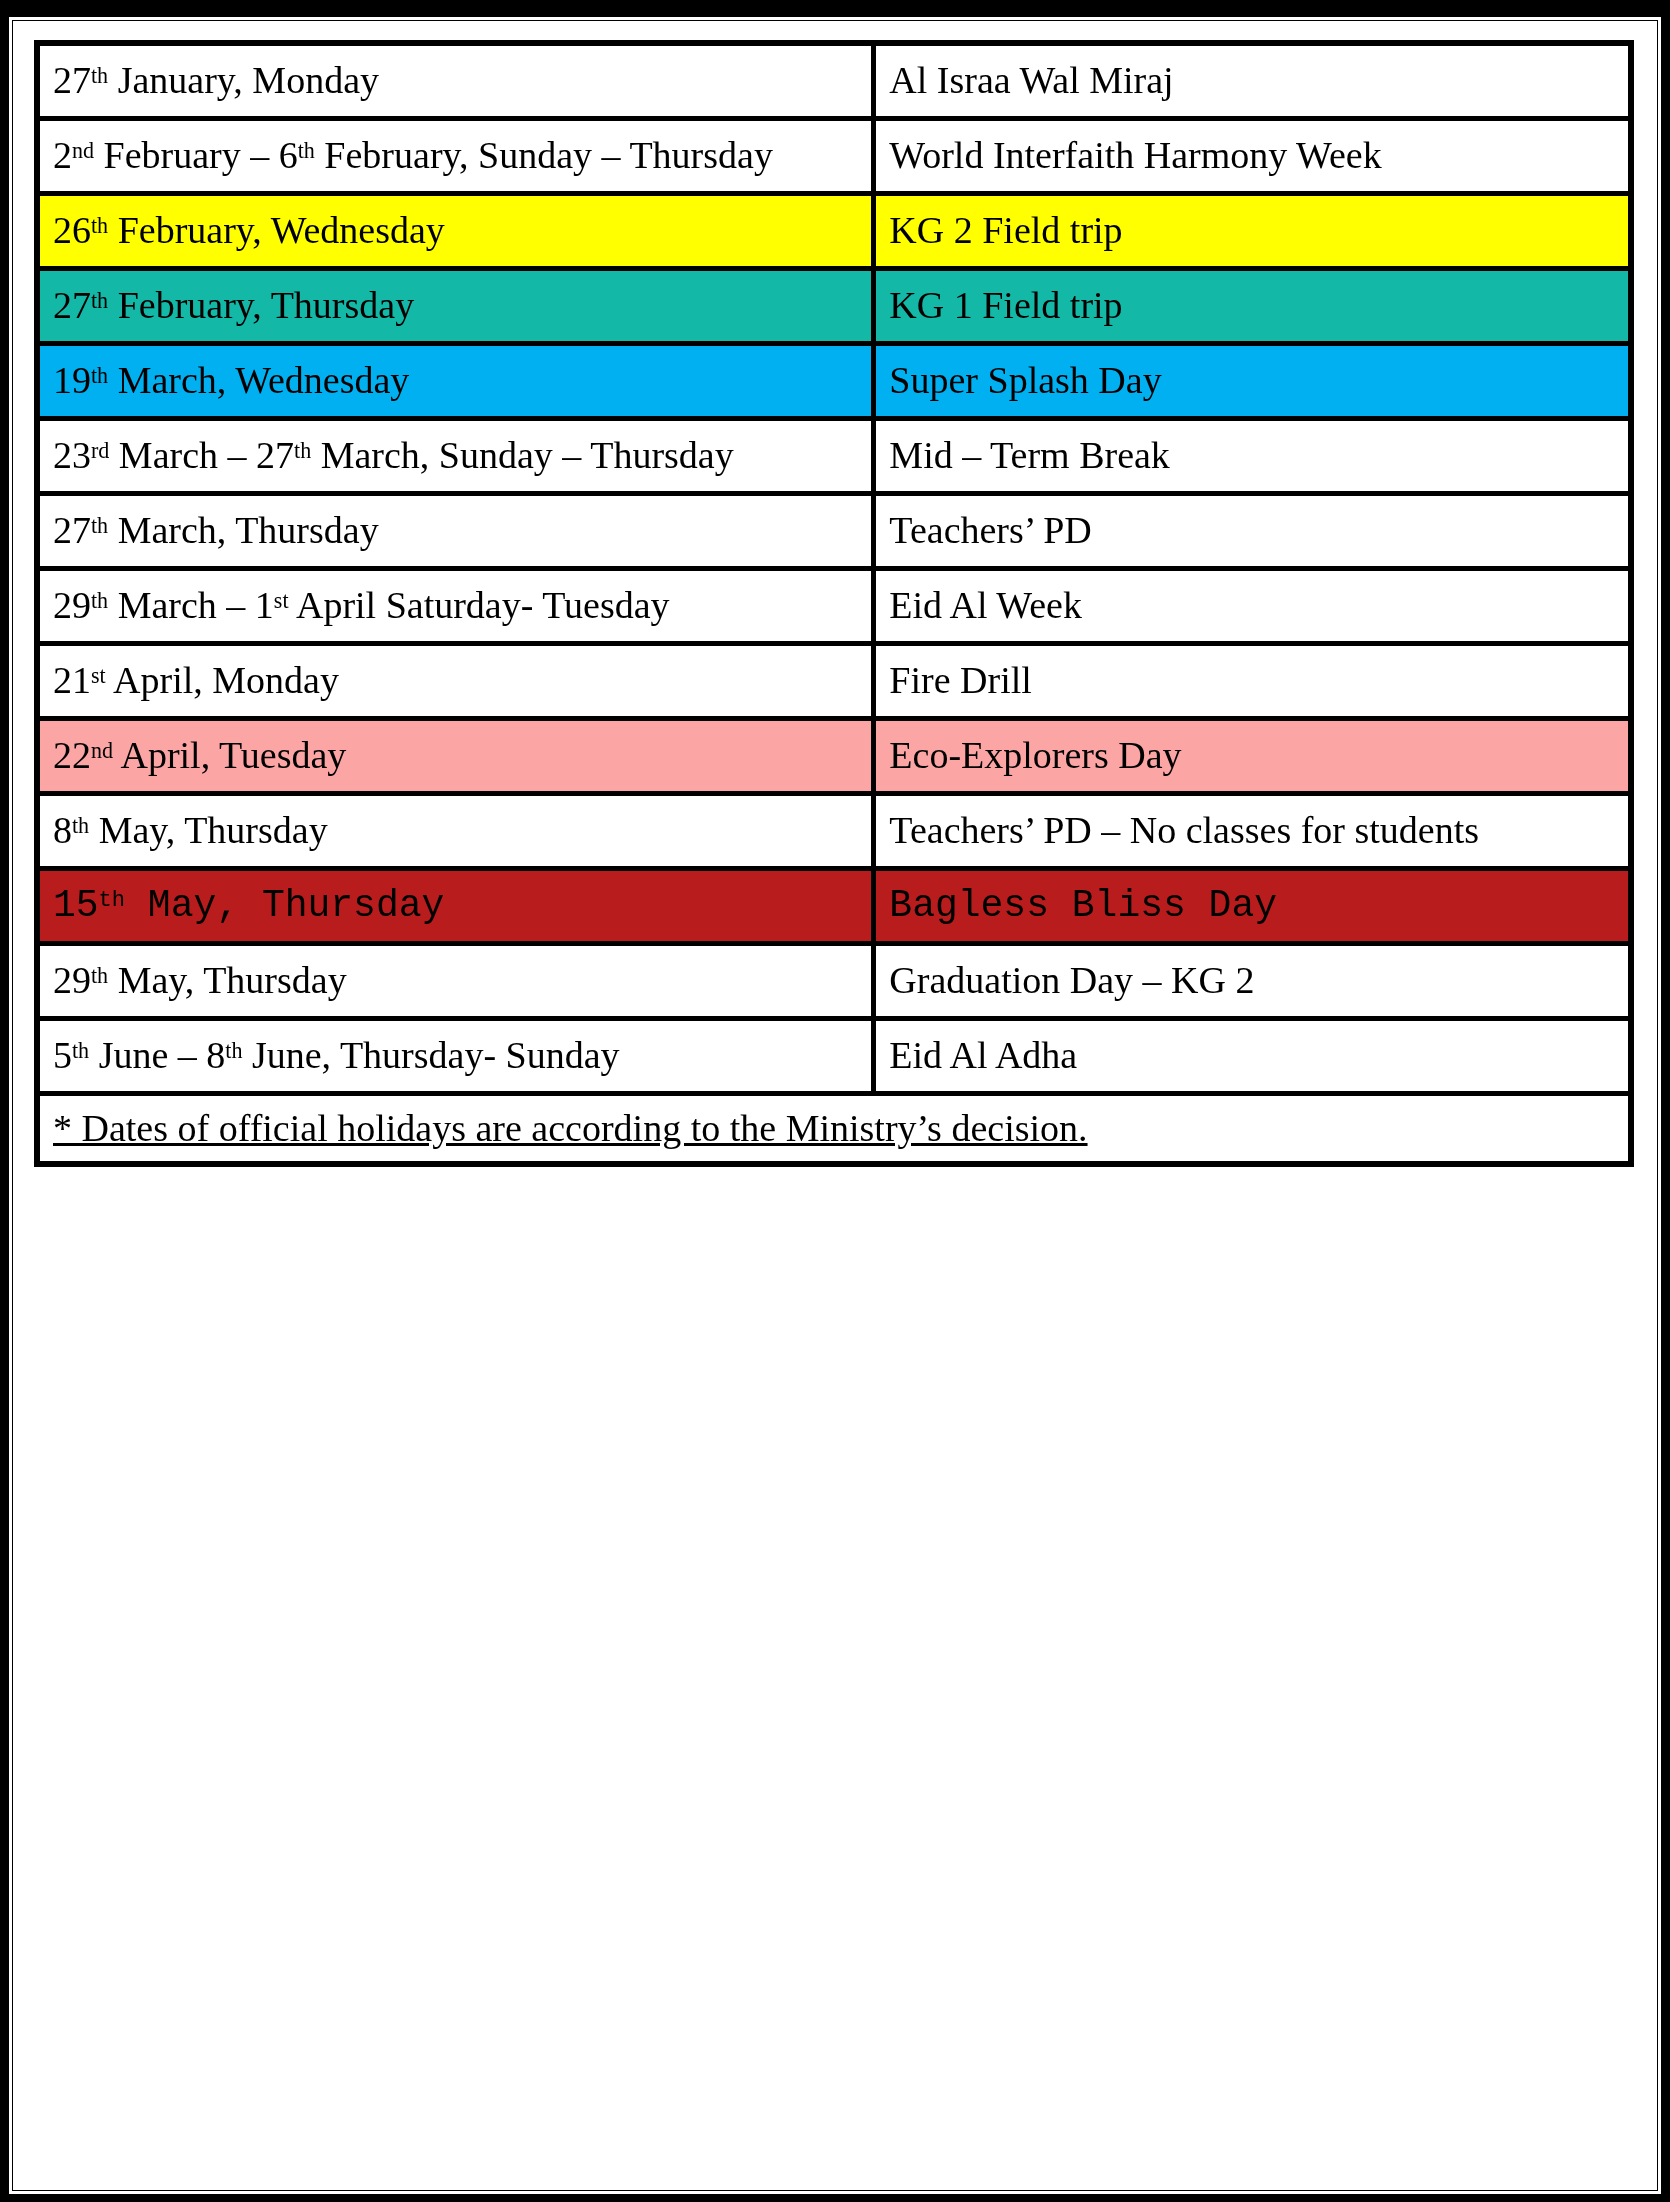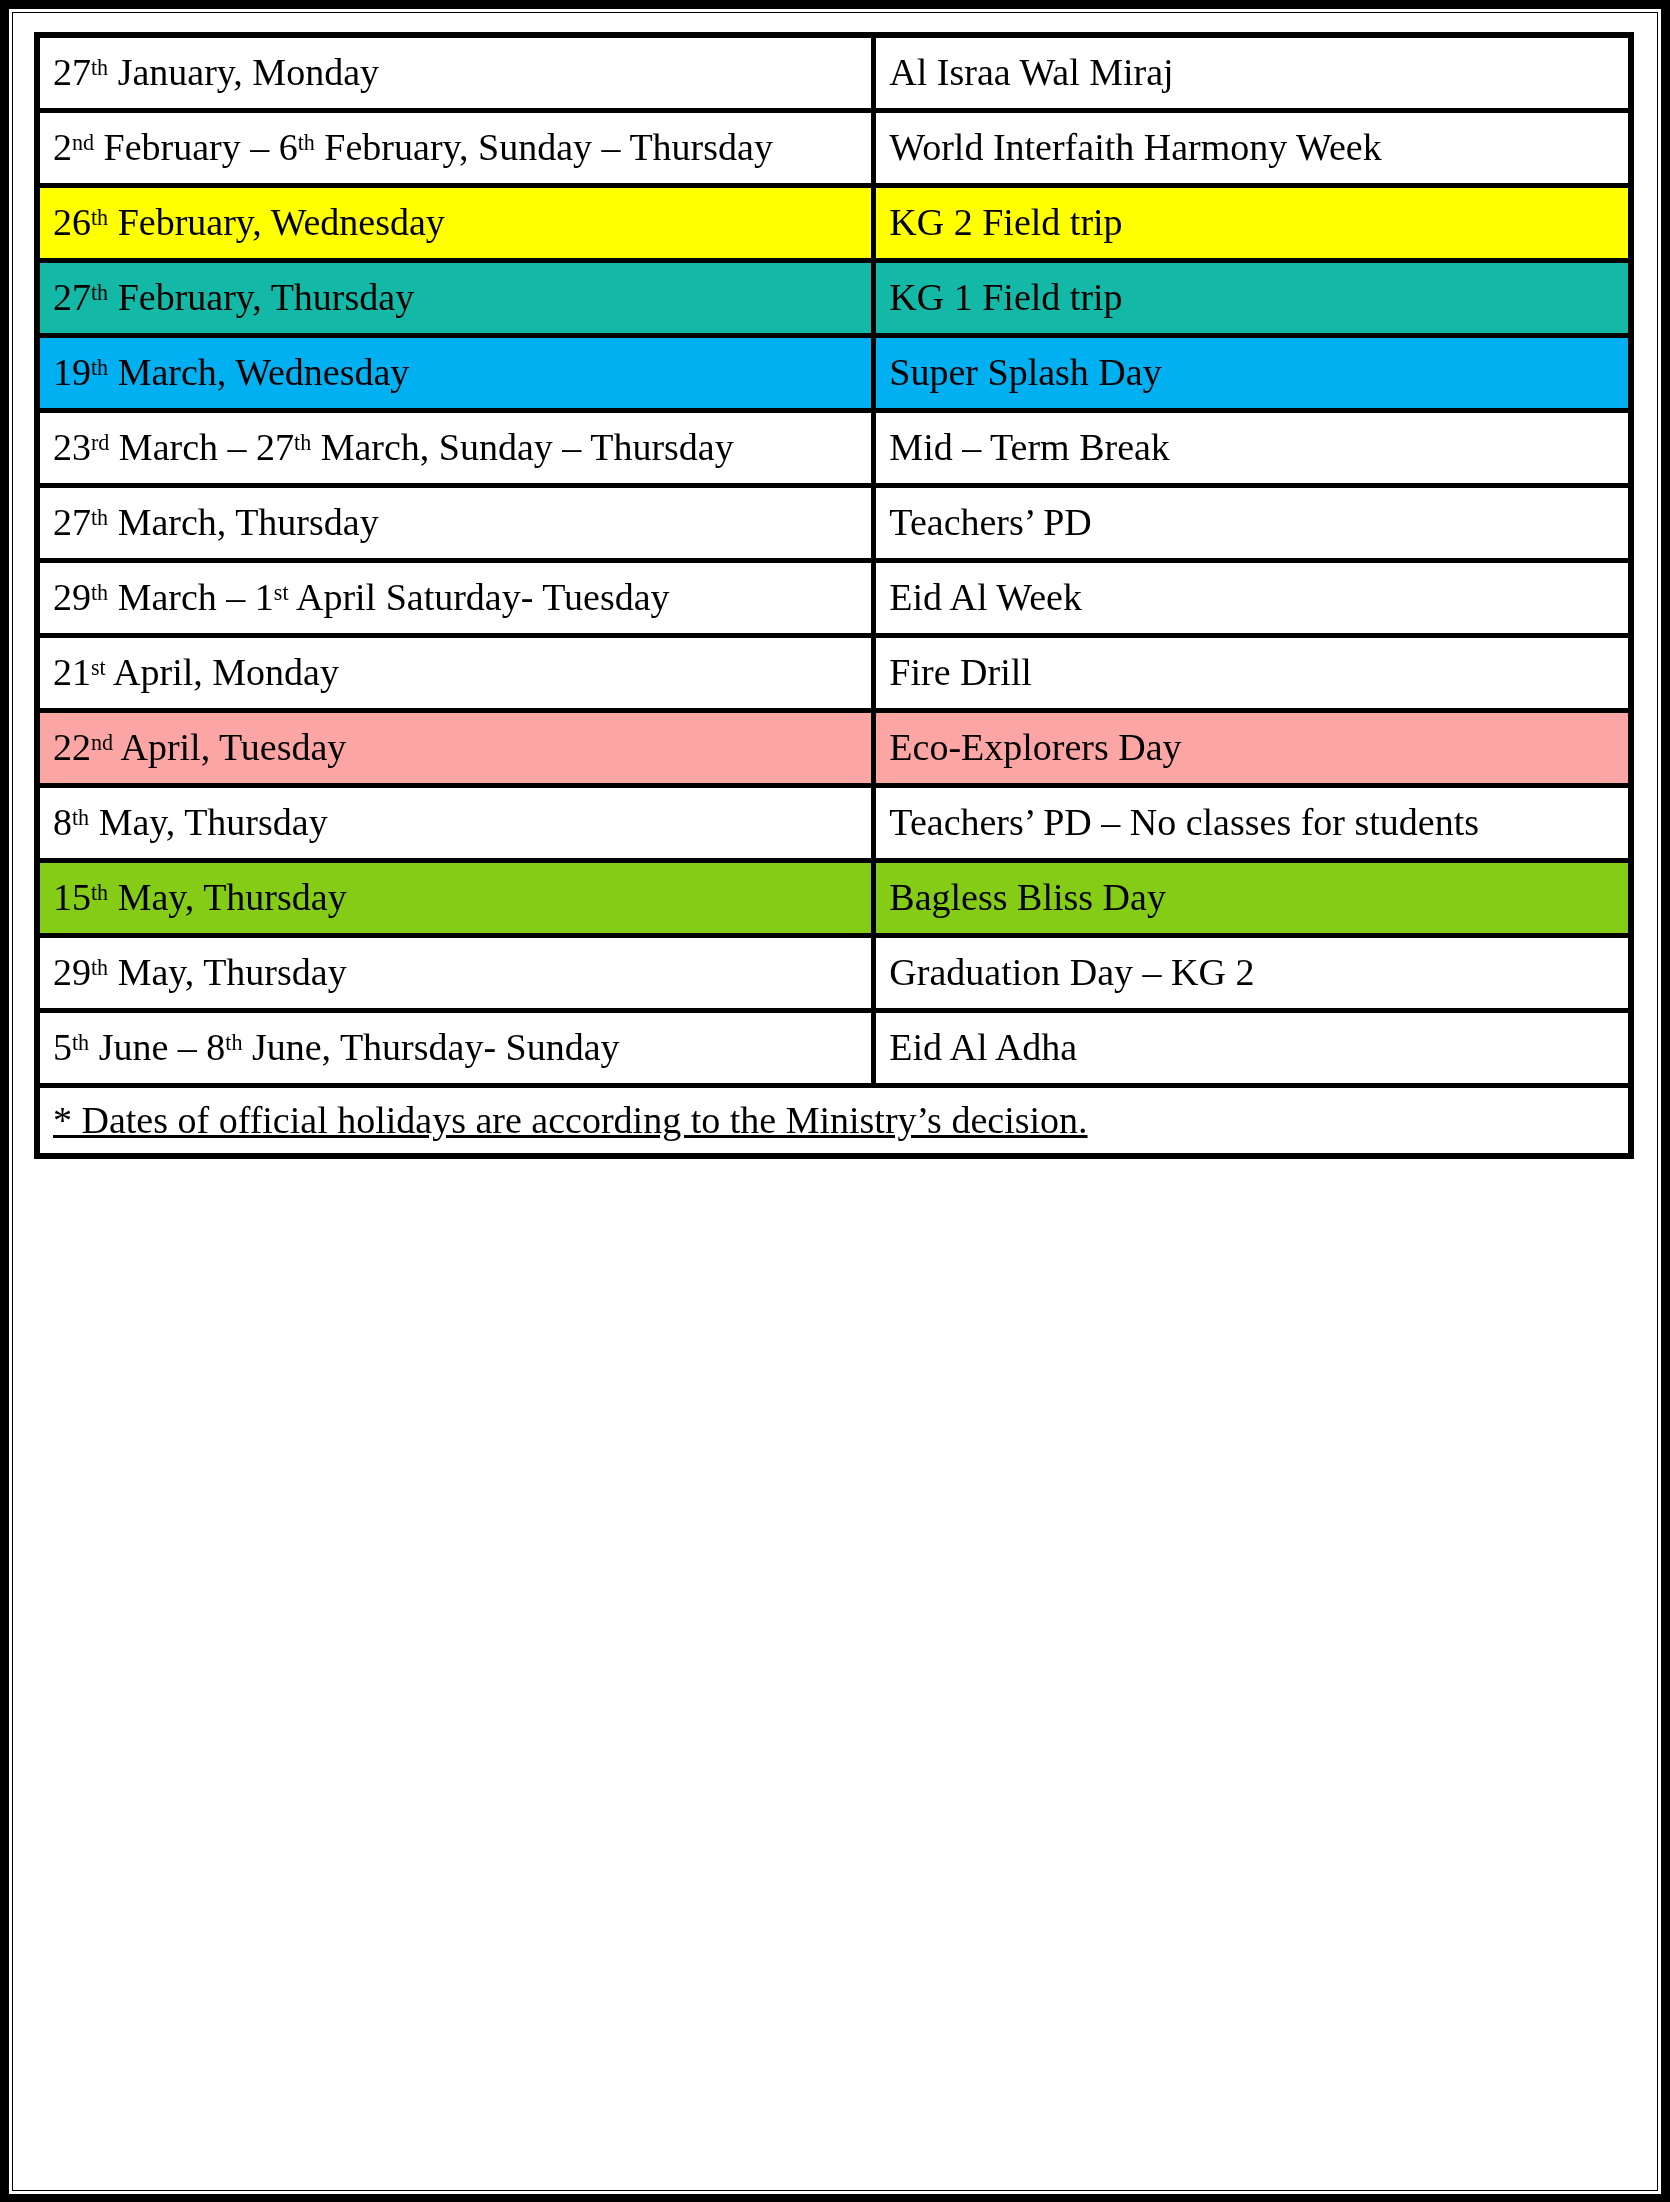--- a/index.html
+++ b/index.html
@@ -10,20 +10,21 @@
     background: #000;
     overflow: hidden;
     font-family: "Liberation Serif", "DejaVu Serif", serif;
   }
   .page {
     position: absolute;
     inset: 0;
     background: #ffffff;
     border: 9.5px solid #000;
     box-sizing: border-box;
+    margin-top: 8px;
   }
   .page-inner-frame {
     position: absolute;
     inset: 2.6px;
     border: 1.7px solid #000;
     pointer-events: none;
   }
   .content {
     position: absolute;
     top: 23px;
@@ -109,21 +110,21 @@
             <td>Fire Drill</td>
           </tr>
           <tr style="background: #fca5a5;">
             <td>22<sup>nd</sup> April, Tuesday</td>
             <td>Eco-Explorers Day</td>
           </tr>
           <tr>
             <td>8<sup>th</sup> May, Thursday</td>
             <td>Teachers’ PD – No classes for students</td>
           </tr>
-          <tr style="background: #84cc16;">
+          <tr style="background: #b91c1c; font-family: Liberation Mono, monospace;">
             <td>15<sup>th</sup> May, Thursday</td>
             <td>Bagless Bliss Day</td>
           </tr>
           <tr>
             <td>29<sup>th</sup> May, Thursday</td>
             <td>Graduation Day – KG 2</td>
           </tr>
           <tr>
             <td>5<sup>th</sup> June – 8<sup>th</sup> June, Thursday- Sunday</td>
             <td>Eid Al Adha</td>

